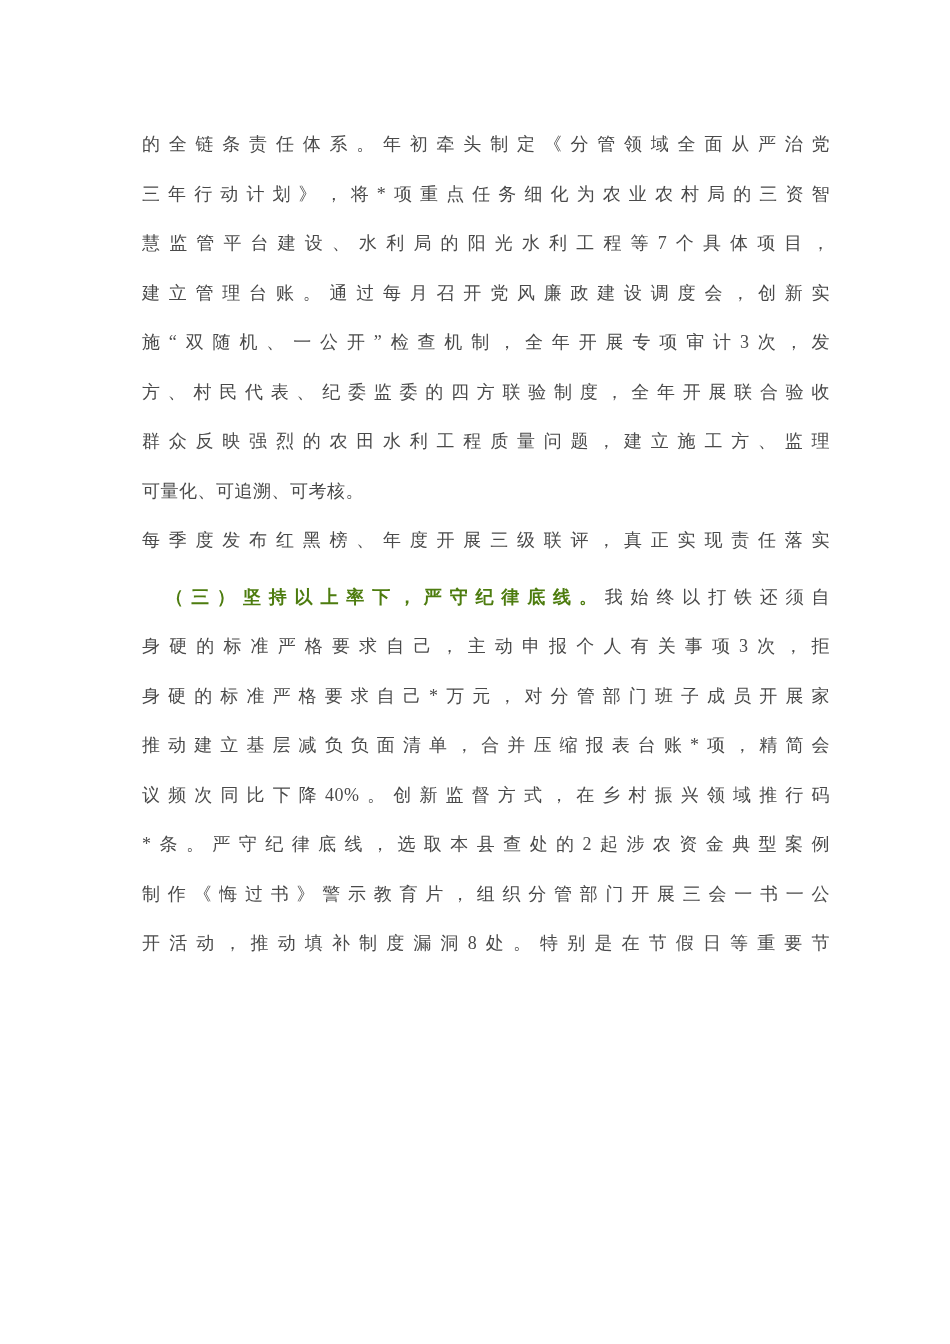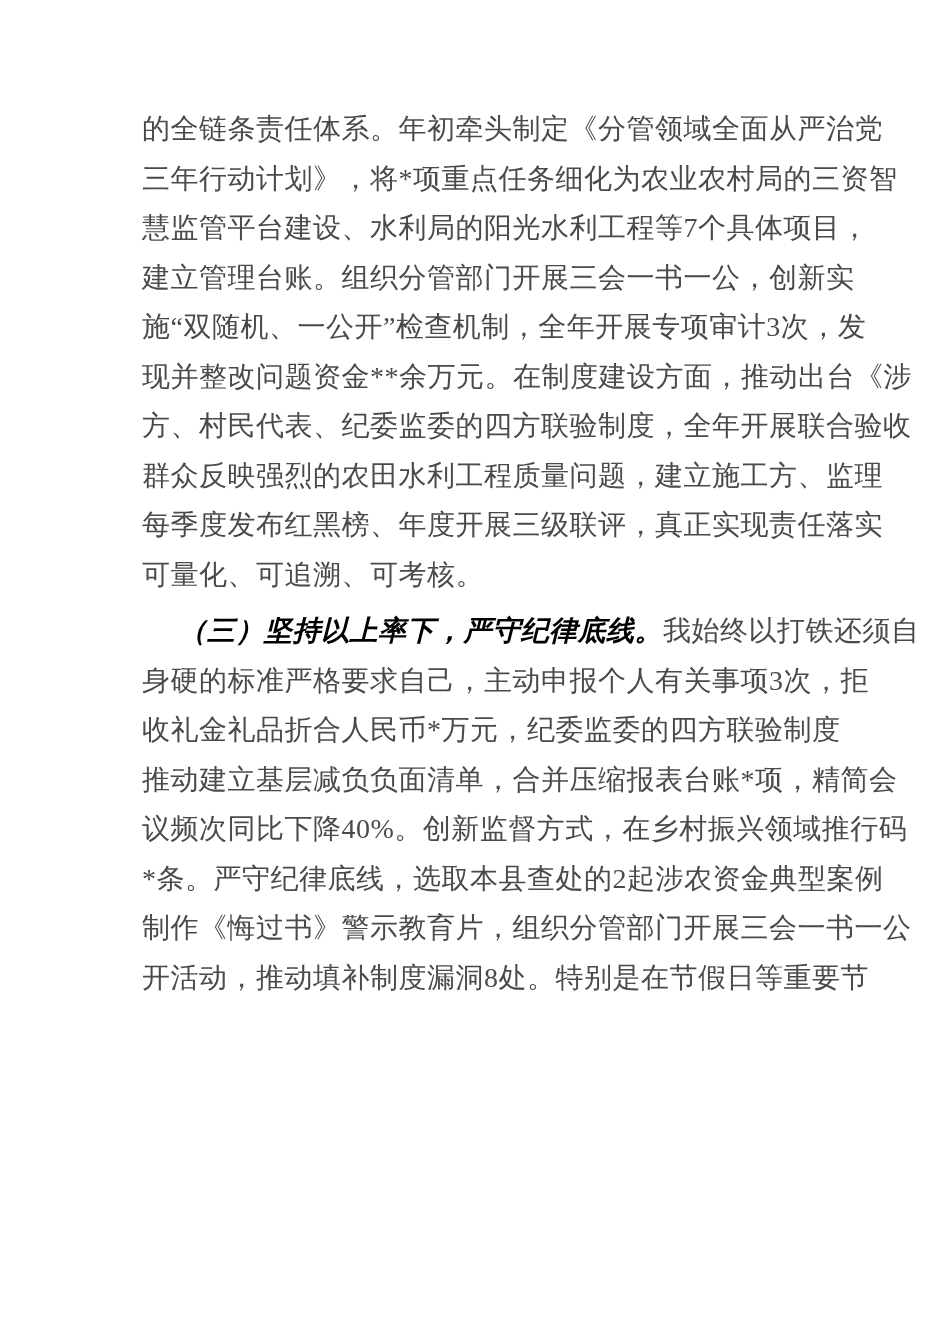--- a/index.html
+++ b/index.html
@@ -11,23 +11,23 @@
     position: relative;
     width: 950px;
     height: 1344px;
     background: #ffffff;
     overflow: hidden;
     font-family: "Liberation Serif", "DejaVu Serif", serif;
   }
   .doc-body {
     position: absolute;
     left: 142px;
-    top: 104px;
+    top: 120px;
     width: 688px;
-    font-size: 28px;
+    font-size: 18px;
     line-height: 49.5px;
     color: #4a4a4a;
     letter-spacing: 0.5px;
   }
   .para { margin: 0; padding: 0; }
   .para + .para { margin-top: 7px; }
   .line {
     text-align: justify;
     text-align-last: justify;
     text-justify: inter-character;
@@ -47,32 +47,31 @@
 </style>
 </head>
 <body>
 
 <div class="page">
   <div class="doc-body" id="doc-body" style="color: rgb(74, 74, 74);">
       <div class="para">
         <div class="line"><span class="seg">的全链条责任体系。年初牵头制定《分管领域全面从严治党</span></div>
         <div class="line"><span class="seg">三年行动计划》，将*项重点任务细化为农业农村局的三资智</span></div>
         <div class="line"><span class="seg">慧监管平台建设、水利局的阳光水利工程等7个具体项目，</span></div>
-        <div class="line"><span class="seg">建立管理台账。组织分管部门开展三会一书一公，创新实</span></div>
+        <div class="line"><span class="seg">建立管理台账。通过每月召开党风廉政建设调度会，创新实</span></div>
         <div class="line"><span class="seg">施“双随机、一公开”检查机制，全年开展专项审计3次，发</span></div>
-        <div class="line"><span class="seg">现并整改问题资金**余万元。在制度建设方面，推动出台《涉</span></div>
         <div class="line"><span class="seg">方、村民代表、纪委监委的四方联验制度，全年开展联合验收</span></div>
         <div class="line"><span class="seg">群众反映强烈的农田水利工程质量问题，建立施工方、监理</span></div>
+        <div class="line no-stretch"><span class="seg">可量化、可追溯、可考核。</span></div>
         <div class="line"><span class="seg">每季度发布红黑榜、年度开展三级联评，真正实现责任落实</span></div>
-        <div class="line no-stretch"><span class="seg">可量化、可追溯、可考核。</span></div>
       </div>
       <div class="para indent-first">
-        <div class="line"><span class="seg bold" style="color: #000000; font-style: italic;">（三）坚持以上率下，严守纪律底线。</span><span class="seg">我始终以打铁还须自</span></div>
+        <div class="line"><span class="seg bold" style="color: #4d7c0f;">（三）坚持以上率下，严守纪律底线。</span><span class="seg">我始终以打铁还须自</span></div>
         <div class="line"><span class="seg">身硬的标准严格要求自己，主动申报个人有关事项3次，拒</span></div>
-        <div class="line"><span class="seg">收礼金礼品折合人民币*万元，纪委监委的四方联验制度</span></div>
+        <div class="line"><span class="seg">身硬的标准严格要求自己*万元，对分管部门班子成员开展家</span></div>
         <div class="line"><span class="seg">推动建立基层减负负面清单，合并压缩报表台账*项，精简会</span></div>
         <div class="line"><span class="seg">议频次同比下降40%。创新监督方式，在乡村振兴领域推行码</span></div>
         <div class="line"><span class="seg">*条。严守纪律底线，选取本县查处的2起涉农资金典型案例</span></div>
         <div class="line"><span class="seg">制作《悔过书》警示教育片，组织分管部门开展三会一书一公</span></div>
         <div class="line"><span class="seg">开活动，推动填补制度漏洞8处。特别是在节假日等重要节</span></div>
       </div>
     </div>
 </div>
 
 </body></html>

